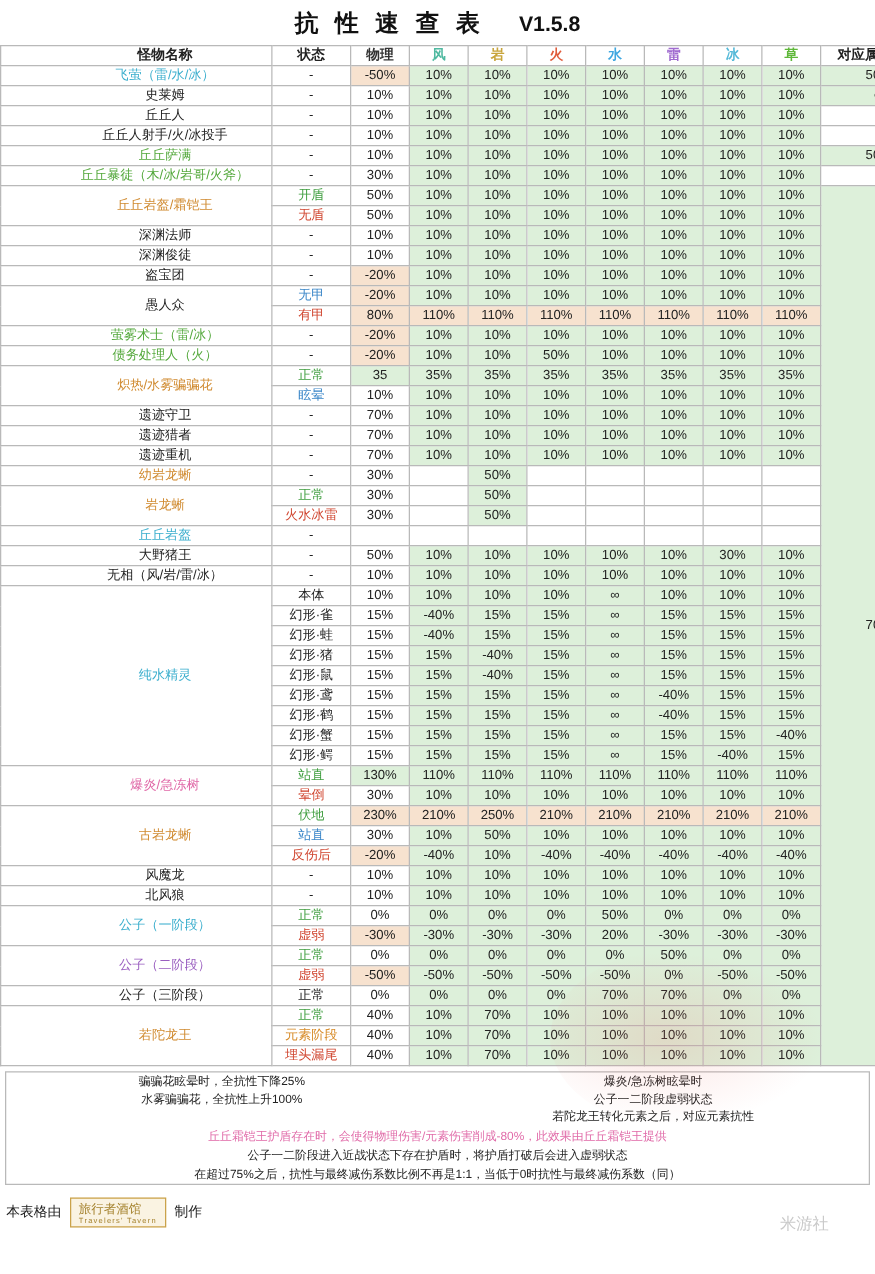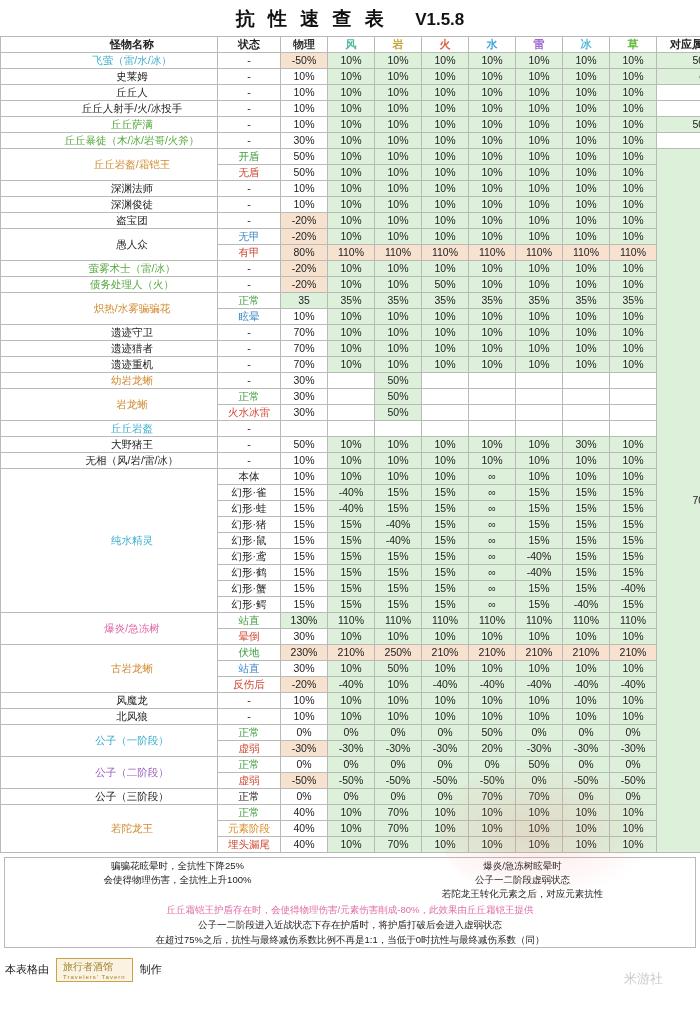--- a/index.html
+++ b/index.html
@@ -697,21 +697,21 @@
           <td class="c-el g">10%</td>
           <td class="c-last ">-</td>
         </tr>
       </tbody>
   </table>
 
   <div class="notes">
     <div class="row">
       <div class="col">
         <div>骗骗花眩晕时，全抗性下降25%</div>
-        <div>会使得物理伤害，全抗性上升100%</div>
+        <div>水雾骗骗花，全抗性上升100%</div>
       </div>
       <div class="col">
         <div>爆炎/急冻树眩晕时</div>
         <div>公子一二阶段虚弱状态</div>
         <div>若陀龙王转化元素之后，对应元素抗性</div>
       </div>
     </div>
     <div class="full n-pink">丘丘霜铠王护盾存在时，会使得物理伤害/元素伤害削成-80%，此效果由丘丘霜铠王提供</div>
     <div class="full">公子一二阶段进入近战状态下存在护盾时，将护盾打破后会进入虚弱状态</div>
     <div class="full">在超过75%之后，抗性与最终减伤系数比例不再是1:1，当低于0时抗性与最终减伤系数（同）</div>

